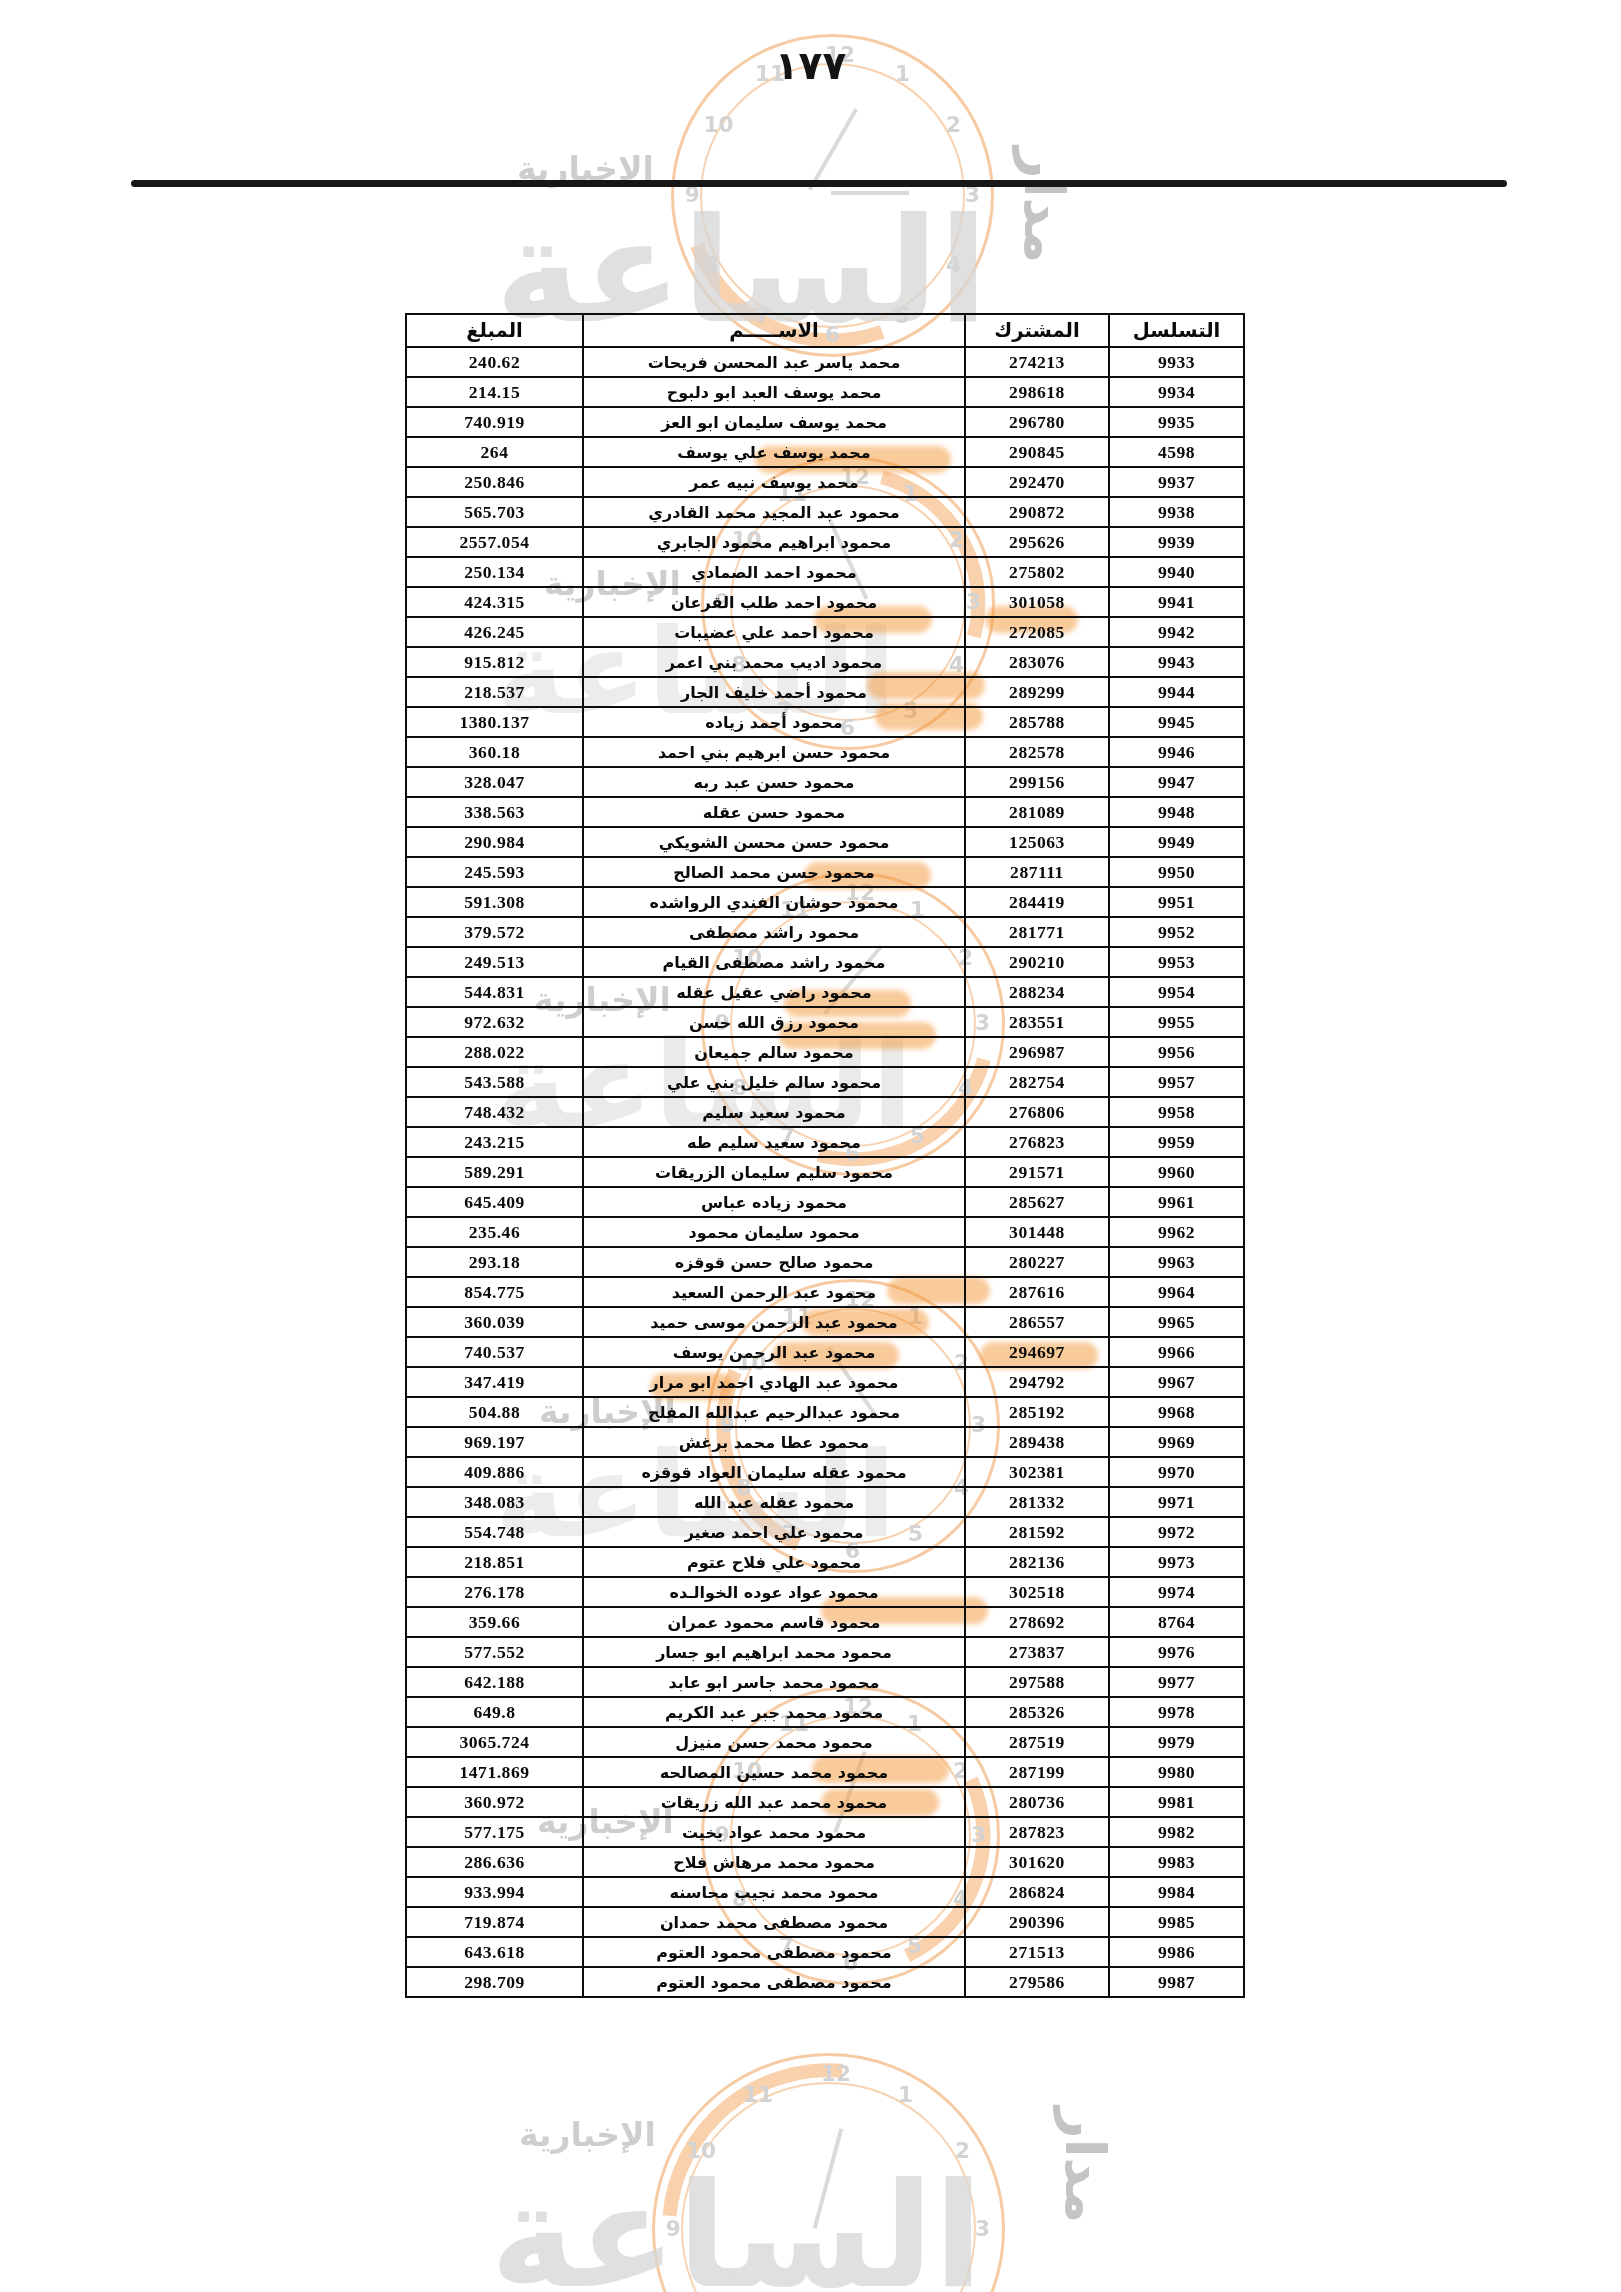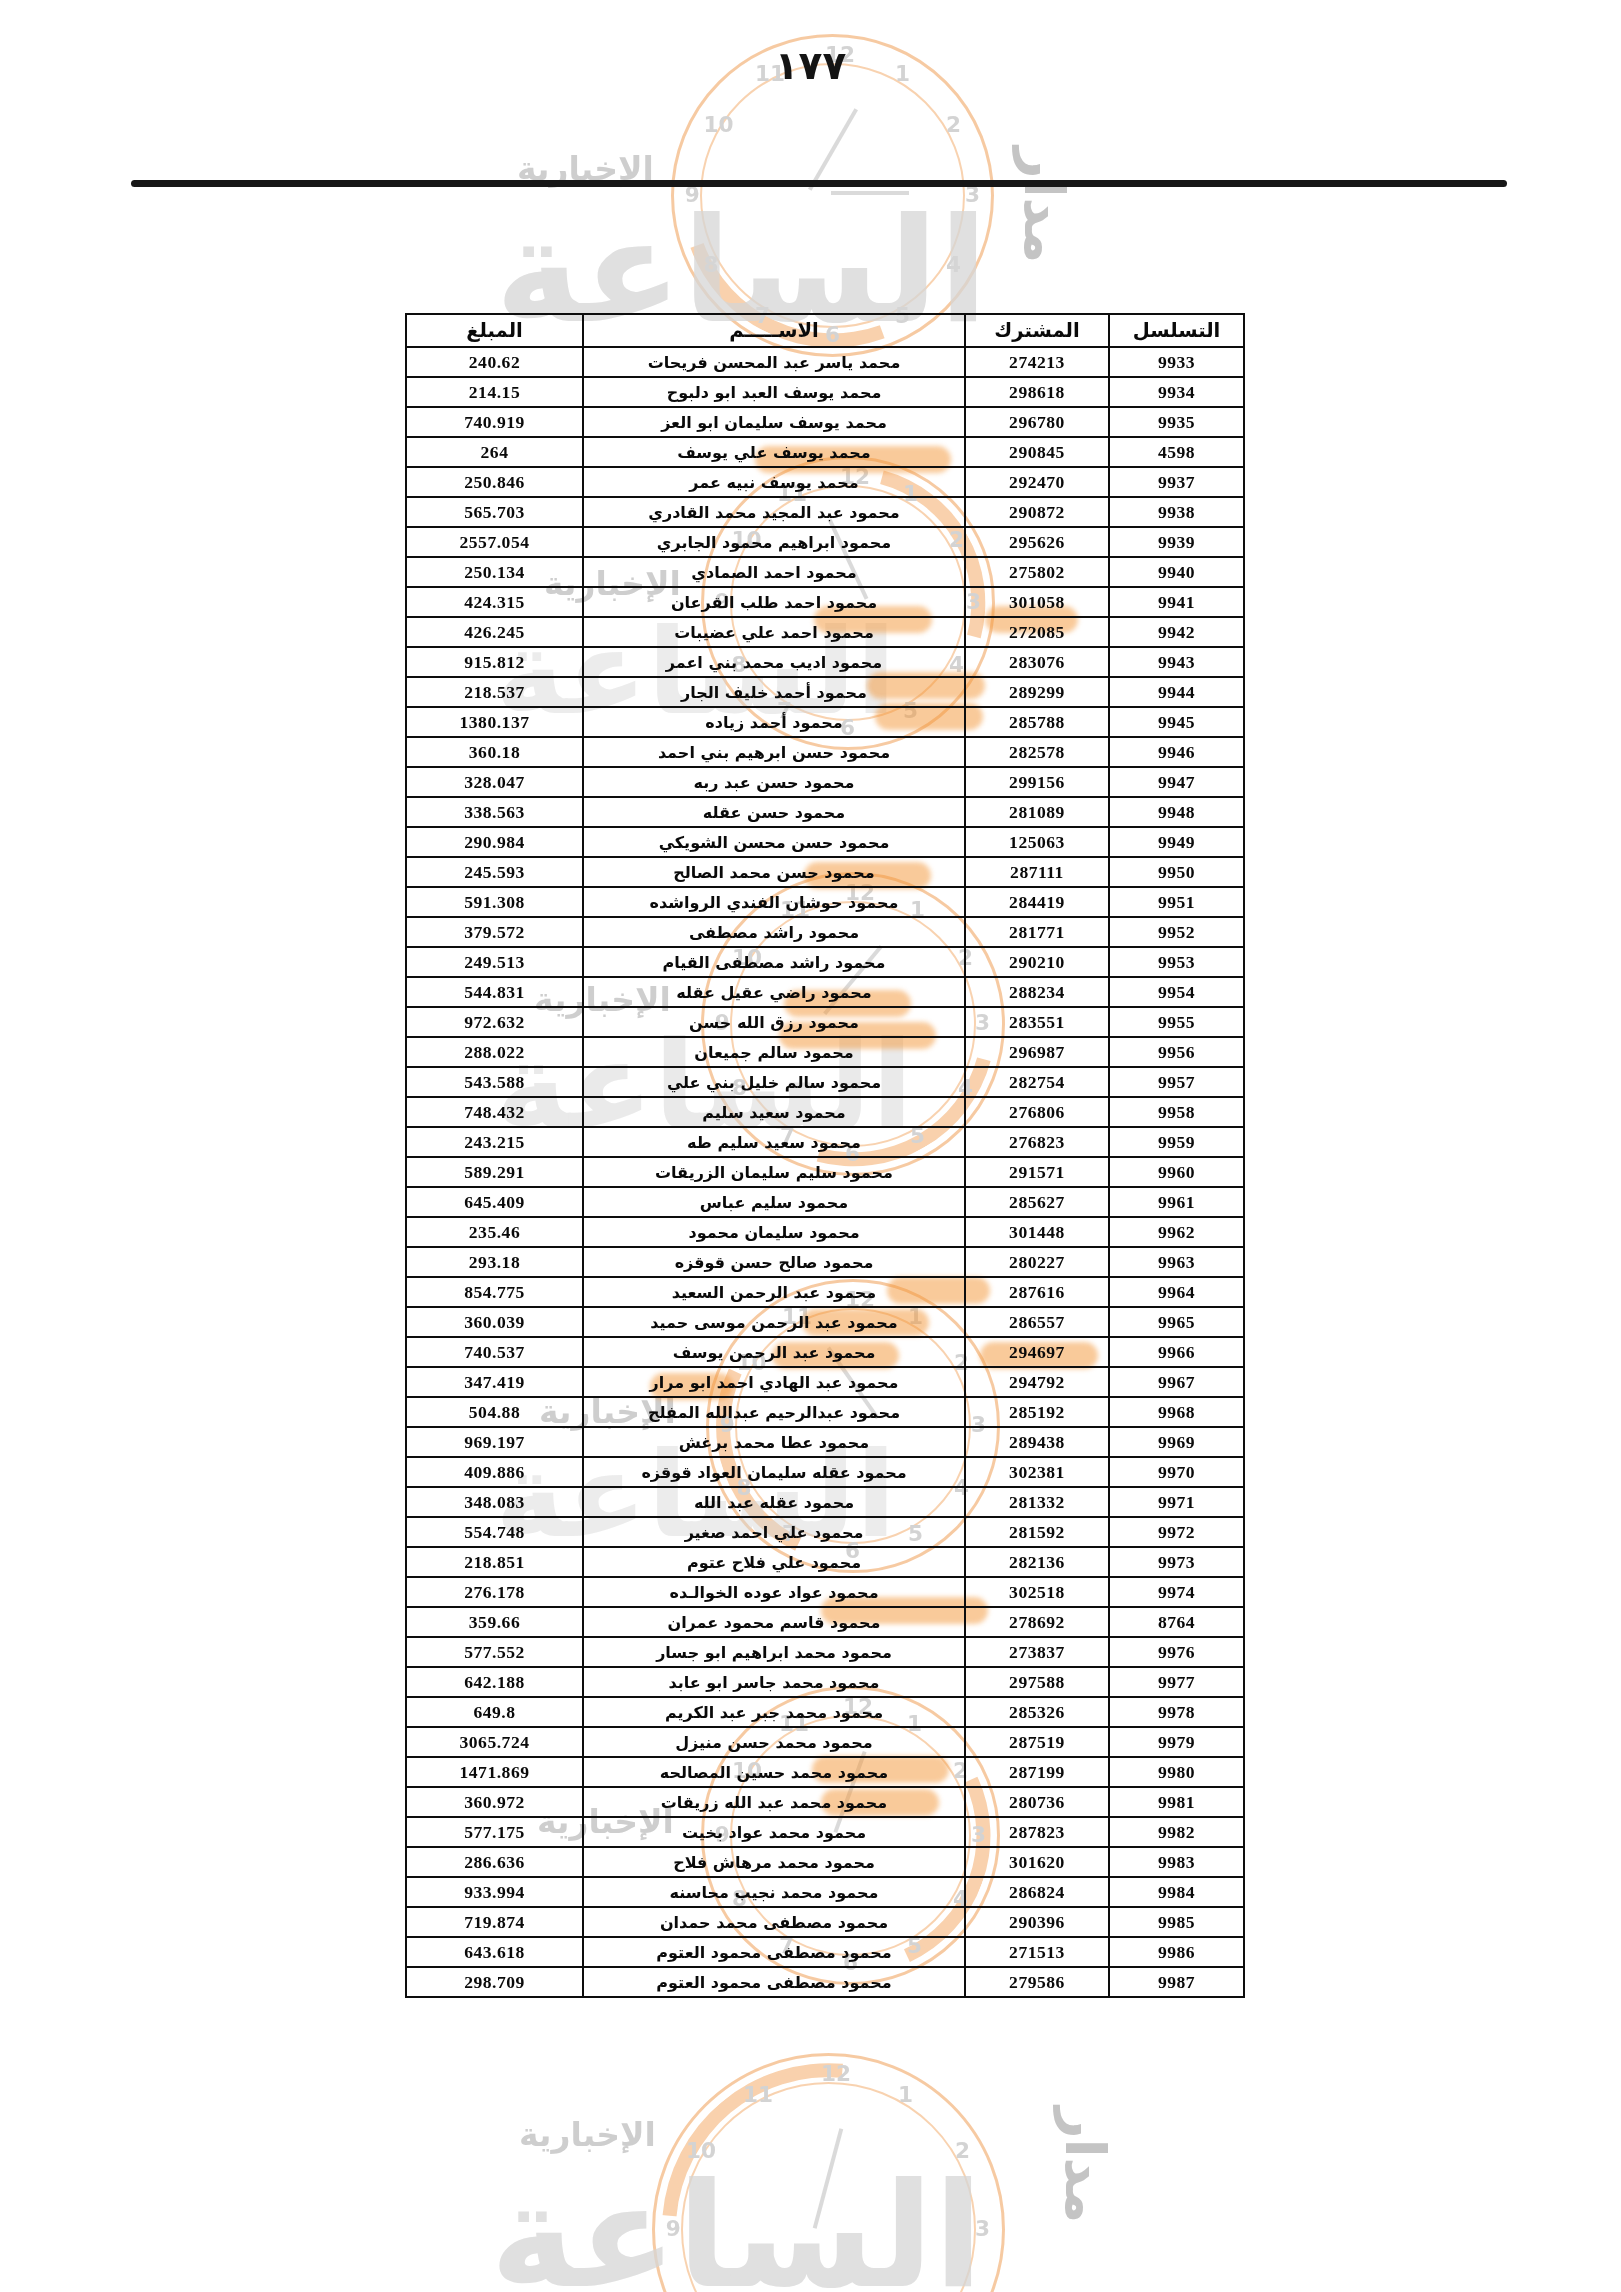--- a/index.html
+++ b/index.html
@@ -402,21 +402,21 @@
   </tr>
         <tr>
     <td class="c-serial">9960</td>
     <td class="c-sub">291571</td>
     <td class="c-name">محمود سليم سليمان الزريقات</td>
     <td class="c-amount">589.291</td>
   </tr>
         <tr>
     <td class="c-serial">9961</td>
     <td class="c-sub">285627</td>
-    <td class="c-name">محمود سليم عباس</td>
+    <td class="c-name">محمود زياده عباس</td>
     <td class="c-amount">645.409</td>
   </tr>
         <tr>
     <td class="c-serial">9962</td>
     <td class="c-sub">301448</td>
     <td class="c-name">محمود سليمان محمود</td>
     <td class="c-amount">235.46</td>
   </tr>
         <tr>
     <td class="c-serial">9963</td>

